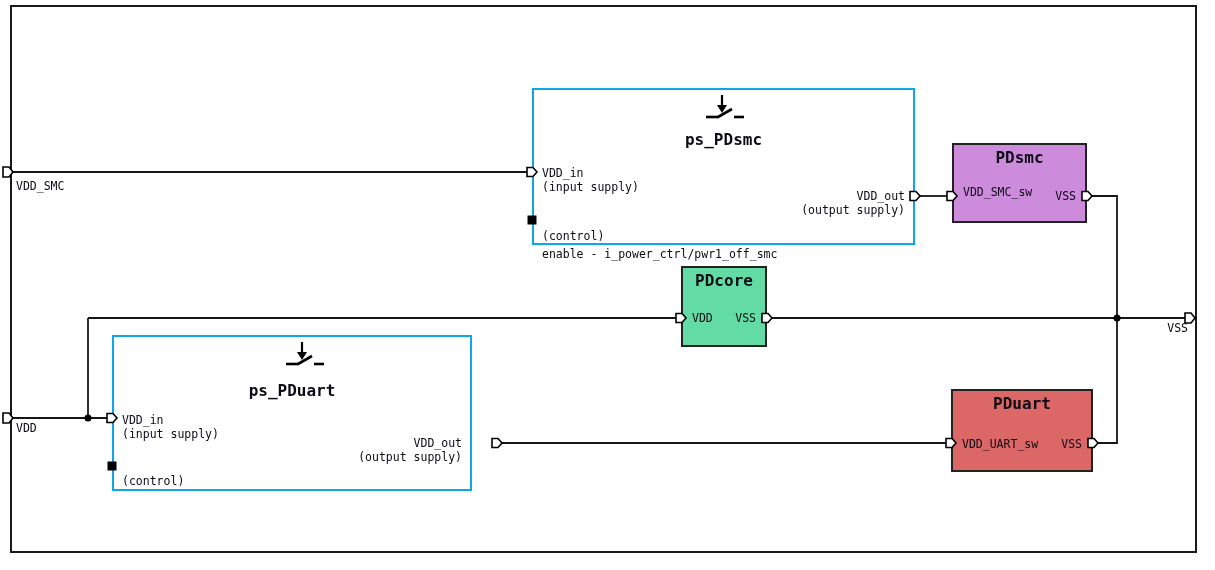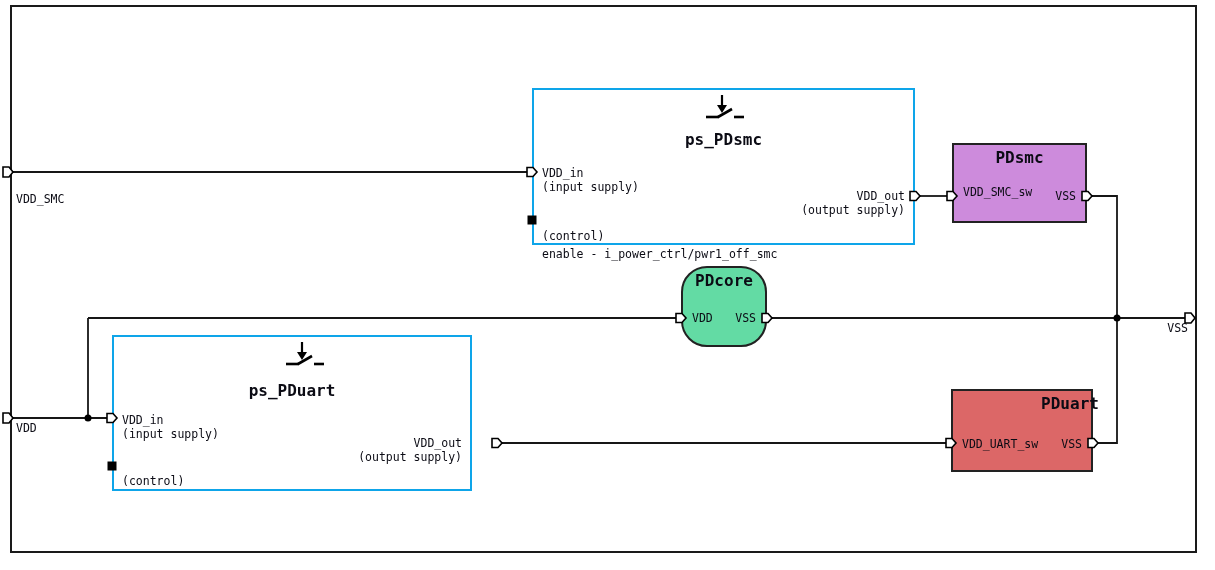--- a/index.html
+++ b/index.html
@@ -26,21 +26,21 @@
   .swhead{fill:#000;stroke:none;}
   .txt{z-index:3;}
 </style>
 </head>
 <body>
 
 <div class="canvas">
 
   <div class="frame"></div>
 
-  <div class="lbl txt" style="left:16px;top:192px;">VDD_SMC</div>
+  <div class="lbl txt" style="left:16px;top:179px;">VDD_SMC</div>
   <div class="lbl txt" style="left:16px;top:421px;">VDD</div>
   <div class="lbl txt right" style="right:27px;top:321px;">VSS</div>
 
   <div class="block" style="left:532px;top:88px;width:383px;height:157px;">
     <div class="block-title" style="top:40px;">ps_PDsmc</div>
     <div class="lbl" style="left:8px;top:76px;">VDD_in</div>
     <div class="lbl" style="left:8px;top:90px;">(input supply)</div>
     <div class="lbl" style="left:8px;top:125px;margin-top:32px;">enable - i_power_ctrl/pwr1_off_smc</div>
     <div class="lbl" style="left:8px;top:139px;">(control)</div>
     <div class="lbl right" style="right:8px;top:99px;">VDD_out</div>
@@ -55,28 +55,28 @@
     <div class="lbl right" style="right:8px;top:99px;">VDD_out</div>
     <div class="lbl right" style="right:8px;top:113px;">(output supply)</div>
   </div>
 
   <div class="pd" style="left: 952px; top: 143px; width: 135px; height: 80px; background-color: rgb(205, 139, 220);">
     <div class="block-title" style="top:3px;">PDsmc</div>
     <div class="lbl" style="left:9px;top:40px;">VDD_SMC_sw</div>
     <div class="lbl right" style="right:9px;top:44px;">VSS</div>
   </div>
 
-  <div class="pd" style="left: 681px; top: 266px; width: 86px; height: 81px; background-color: rgb(99, 219, 164); border-radius: 26px;">
+  <div class="pd" style="left: 681px; top: 266px; width: 86px; height: 81px; background-color: rgb(99, 219, 164);">
     <div class="block-title" style="top:3px;">PDcore</div>
     <div class="lbl" style="left:9px;top:43px;">VDD</div>
     <div class="lbl right" style="right:9px;top:43px;">VSS</div>
   </div>
 
   <div class="pd" style="left: 951px; top: 389px; width: 142px; height: 83px; background-color: rgb(220, 103, 103);">
-    <div class="block-title" style="top:3px;padding-left:48px;">PDuart</div>
+    <div class="block-title" style="top:3px;">PDuart</div>
     <div class="lbl" style="left:9px;top:46px;">VDD_UART_sw</div>
     <div class="lbl right" style="right:9px;top:46px;">VSS</div>
   </div>
 
   <svg class="overlay" viewBox="0 0 1215 570" xmlns="http://www.w3.org/2000/svg">
 
     <path class="wire" d="M13,172 L527,172"></path>
     <path class="wire" d="M920,196 L947,196"></path>
     <path class="wire" d="M1092,196 L1117,196 L1117,318"></path>
     <path class="wire" d="M88,318 L676,318"></path>

